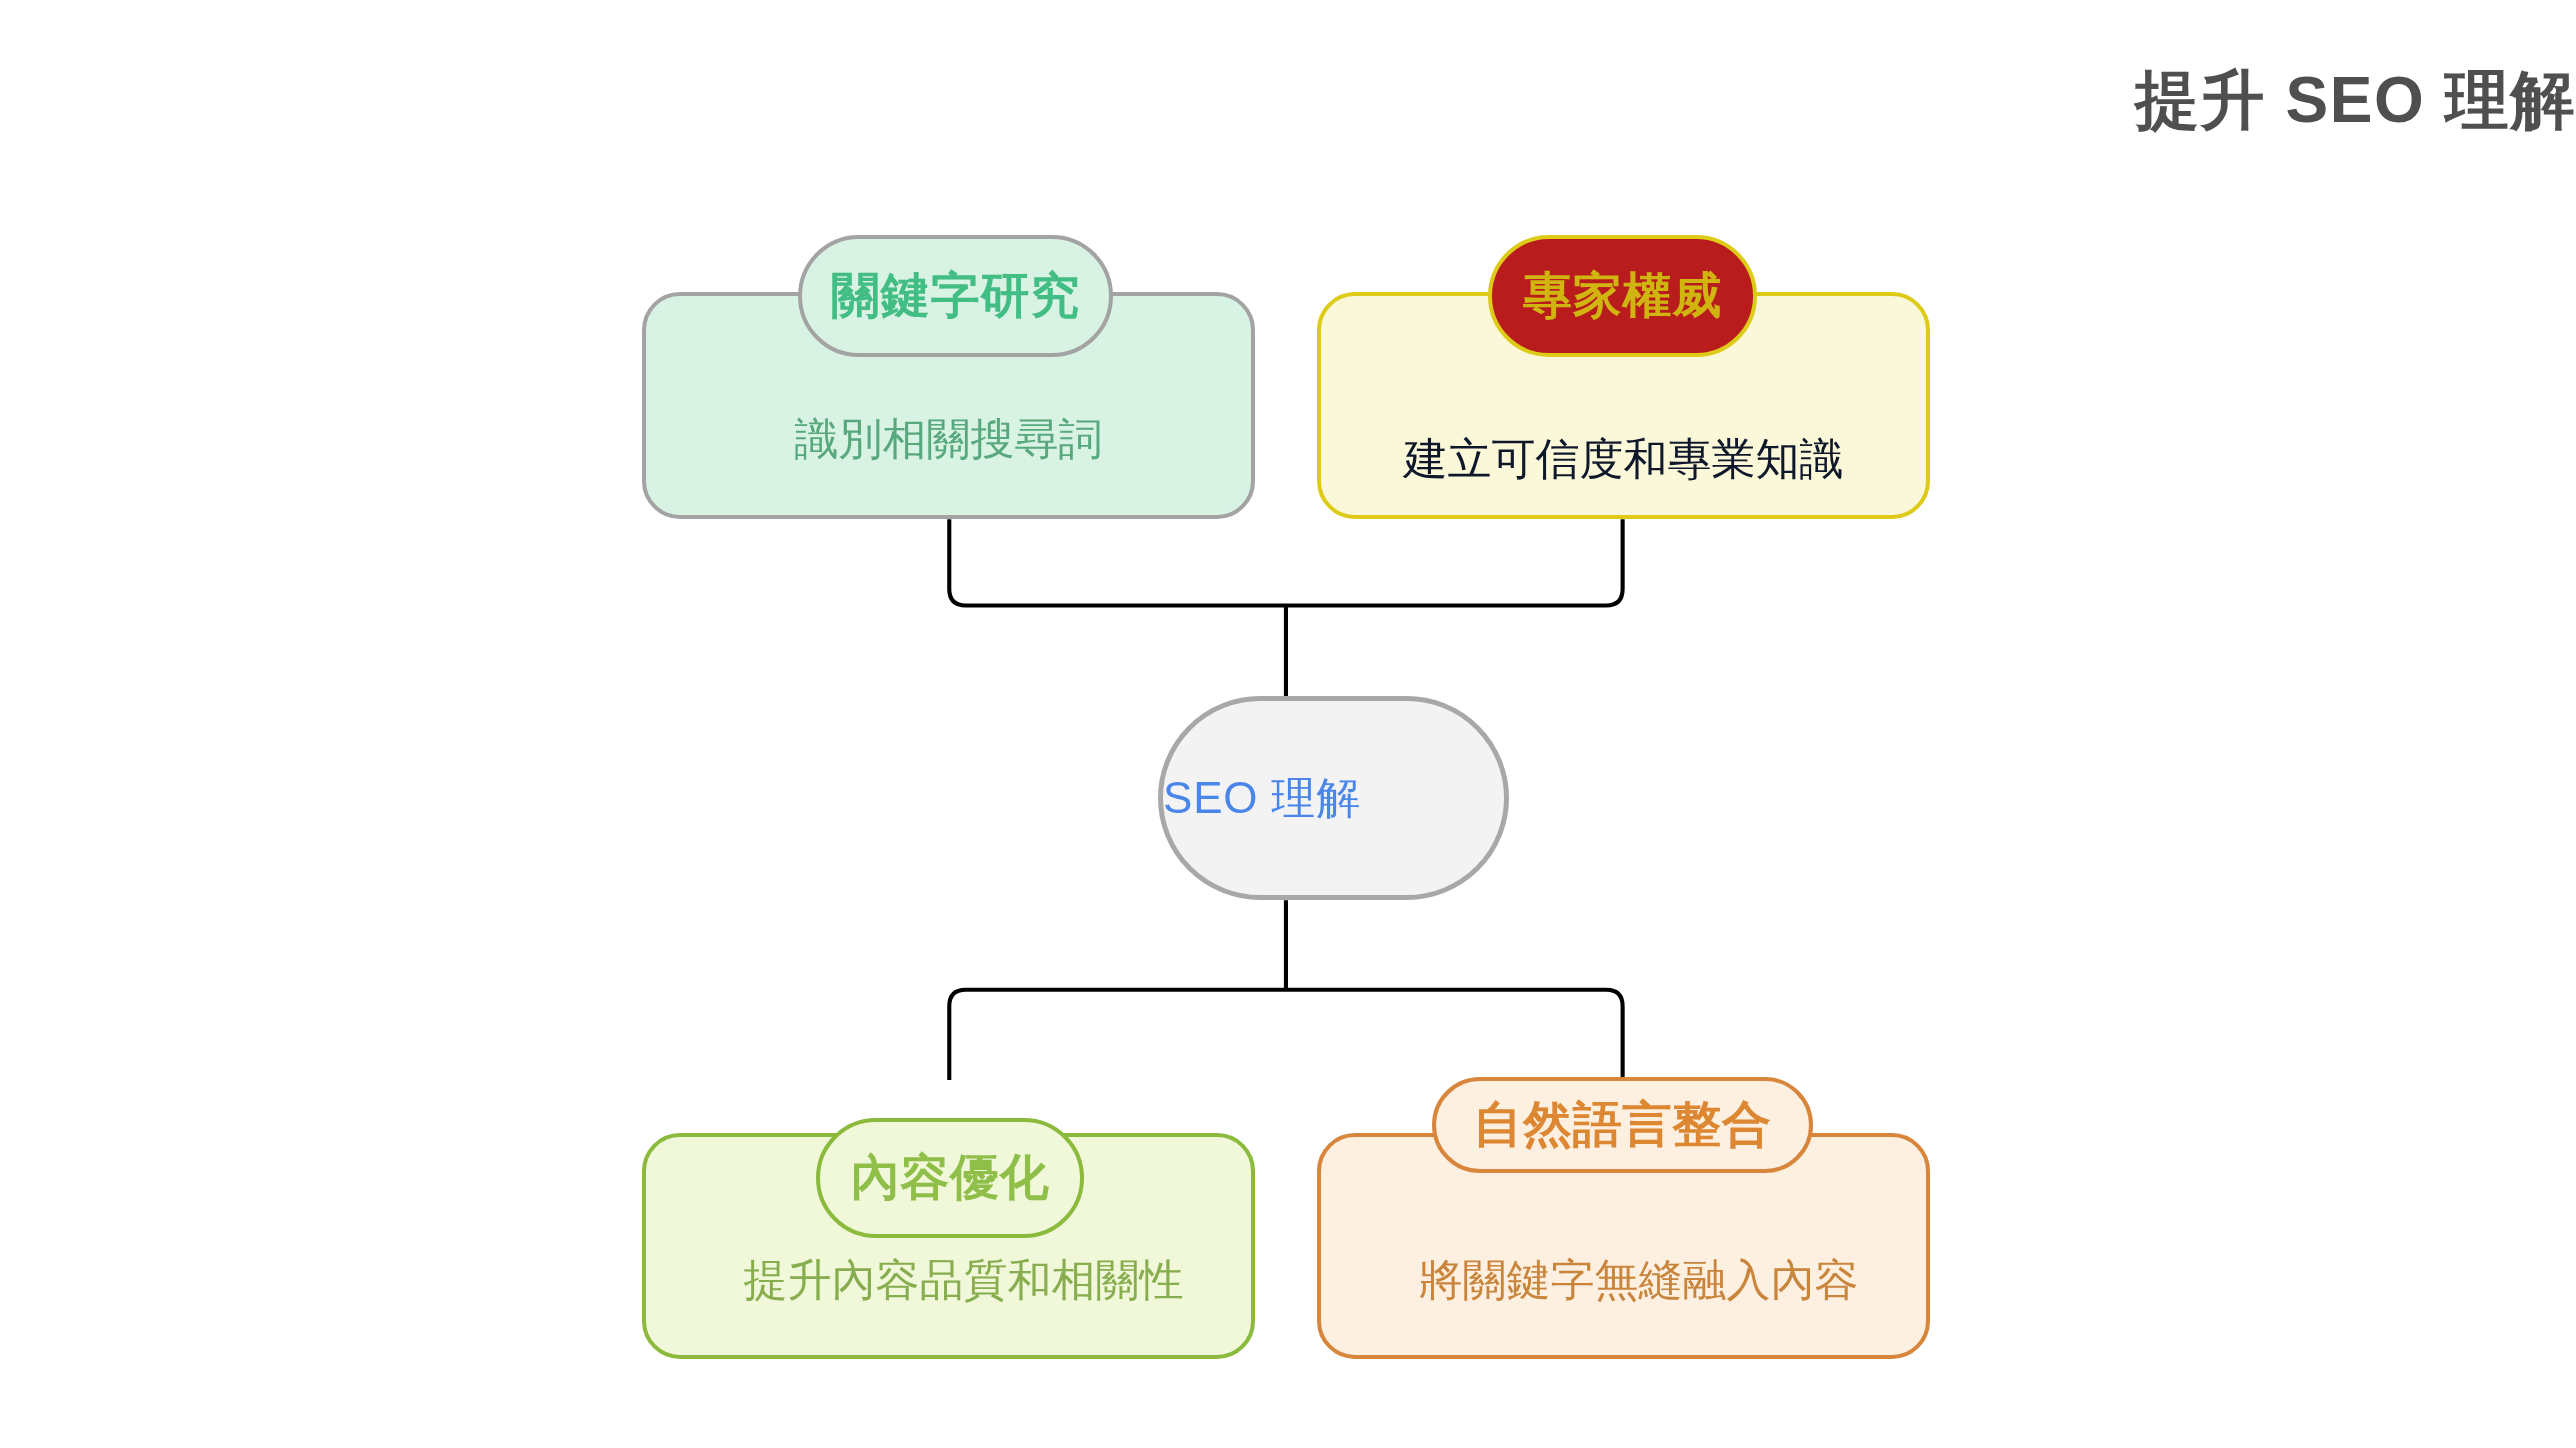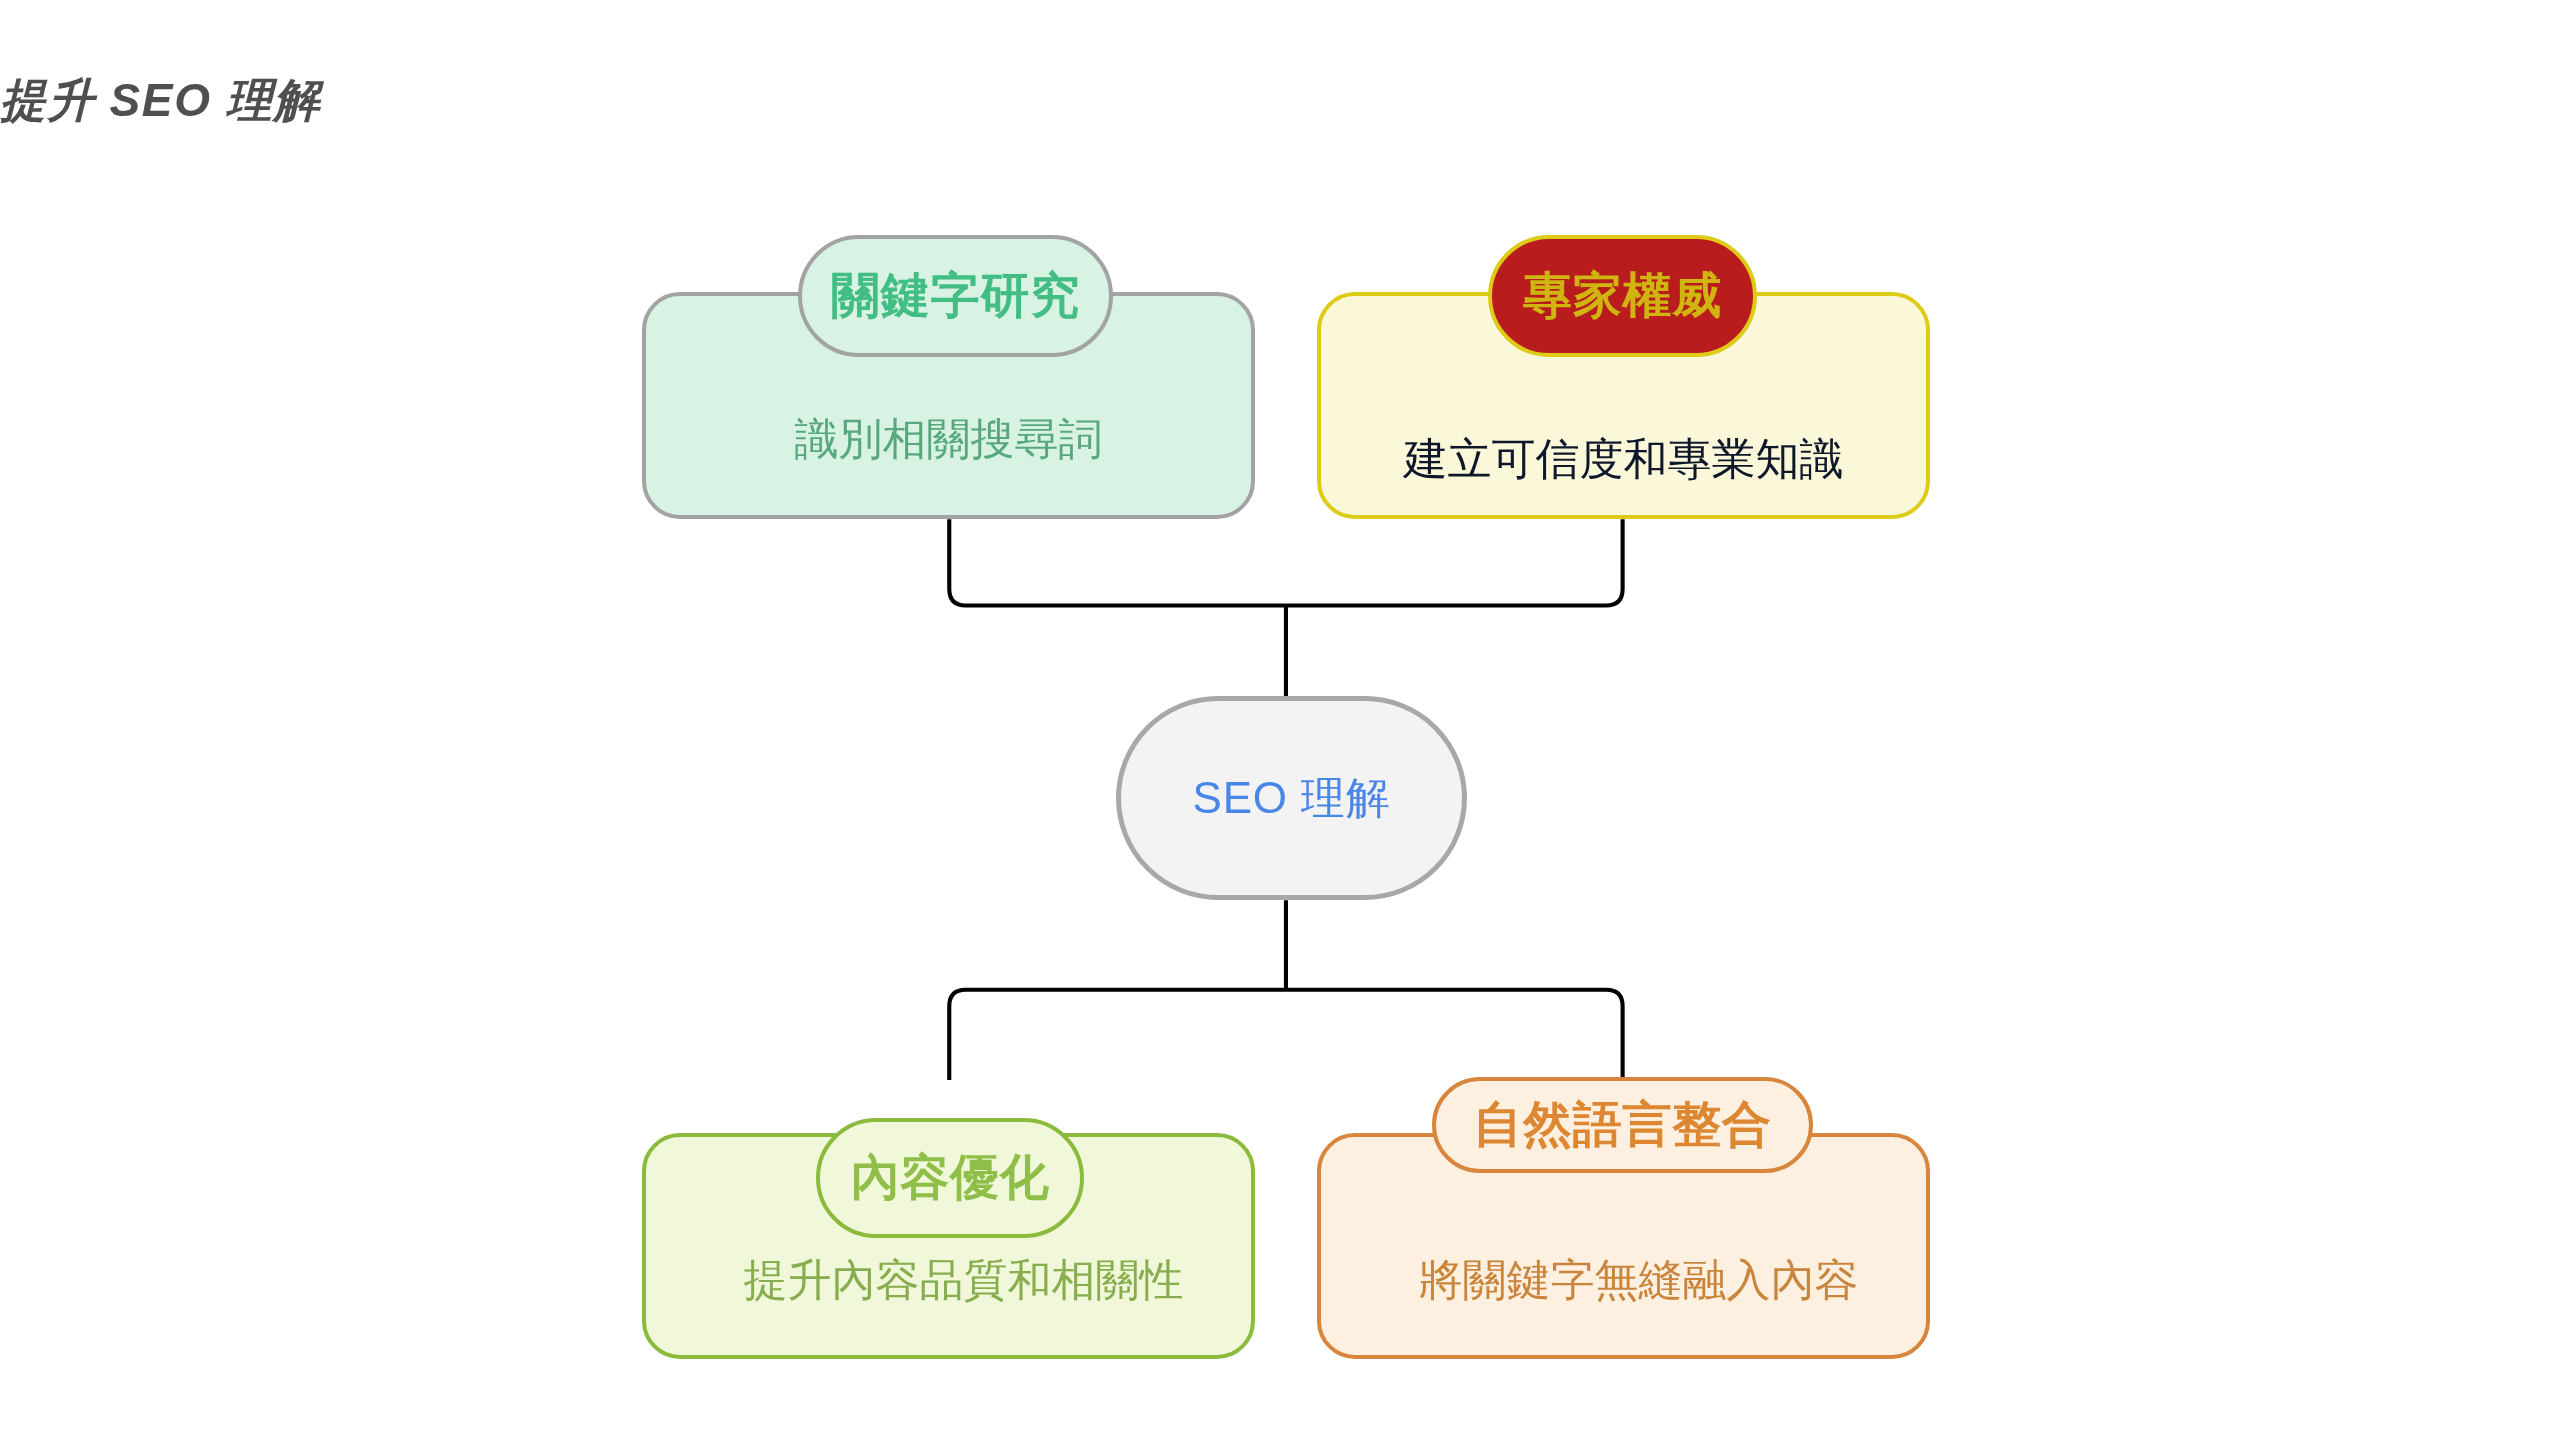--- a/index.html
+++ b/index.html
@@ -8,26 +8,25 @@
     width:2576px;
     height:1449px;
     background:#ffffff;
     font-family:"Liberation Sans","DejaVu Sans",sans-serif;
     overflow:hidden;
   }
   .page-title{
     position:absolute;
     left:0; right:0; top:71px;
     margin:0;
-    text-align:left;
-    font-size:46px;
+    text-align:right;
+    font-size:64px;
     line-height:59px;
     font-weight:bold;
     letter-spacing:1.6px;
-    font-style:italic;
   }
   .connector-svg{
     position:absolute;
     left:0; top:0;
     width:2576px;
     height:1449px;
   }
   .node-wrap{ position:absolute; }
   .node-box{
     position:absolute;
@@ -61,28 +60,28 @@
   }
   .node-pill .node-title{
     font-size:49px;
     font-weight:bold;
     letter-spacing:0.8px;
     white-space:nowrap;
   }
   .pad-top{ padding-top:66px; }
   .root-node{
     position:absolute;
-    left:1116px; top:696px;
+    left:1158px; top:696px;
     width:351px; height:204px;
     border-radius:102px;
     border:5px solid;
     box-sizing:border-box;
     display:flex;
     align-items:center;
-    justify-content:center;
+    justify-content:flex-start;
     z-index:2;
   }
   .root-node .root-label{
     font-size:44px;
     letter-spacing:0.8px;
     white-space:nowrap;
   }
   
   .wrap-tl{ left:642px;  top:235px;  width:613px; height:284px; }
   .wrap-tr{ left:1317px; top:235px;  width:613px; height:284px; }

